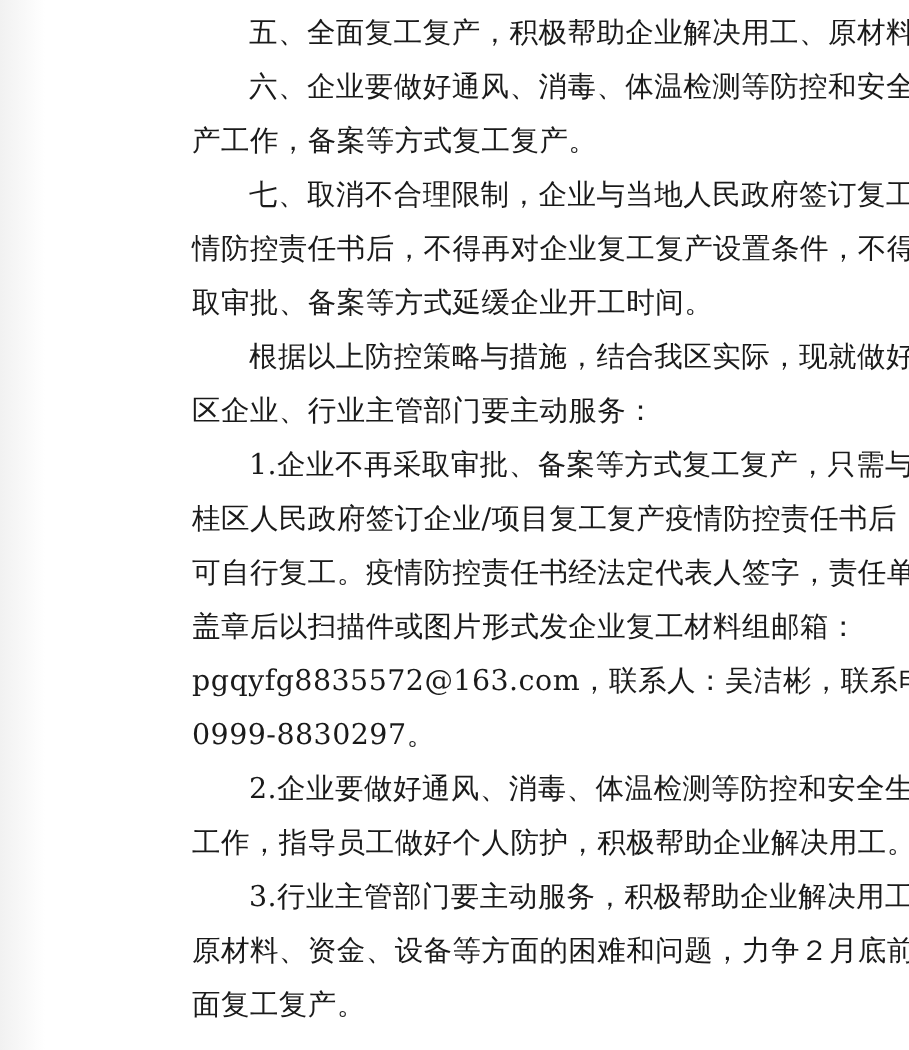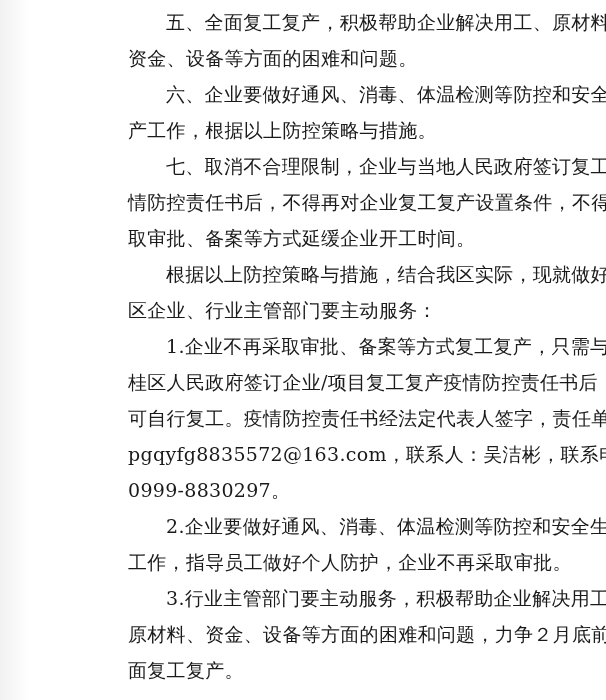--- a/index.html
+++ b/index.html
@@ -27,45 +27,45 @@
   .line.first { padding-left: 38px; }
 </style>
 </head>
 <body>
 
 <div class="page-edge"></div>
 
 <div class="doc">
   <div class="p">
     <span class="line first">五、全面复工复产，积极帮助企业解决用工、原材料、</span>
-    <span class="line">资金、设备等方面的困难和问题。</span>
   </div>
   <div class="p">
     <span class="line first">六、企业要做好通风、消毒、体温检测等防控和安全生</span>
-    <span class="line">产工作，根据以上防控策略与措施。</span>
+    <span class="line">产工作，备案等方式复工复产。</span>
   </div>
   <div class="p">
     <span class="line first">七、取消不合理限制，企业与当地人民政府签订复工疫</span>
     <span class="line">情防控责任书后，不得再对企业复工复产设置条件，不得采</span>
     <span class="line">取审批、备案等方式延缓企业开工时间。</span>
   </div>
   <div class="p">
     <span class="line first">根据以上防控策略与措施，结合我区实际，现就做好全</span>
     <span class="line">区企业、行业主管部门要主动服务：</span>
   </div>
   <div class="p">
     <span class="line first">1.企业不再采取审批、备案等方式复工复产，只需与平</span>
     <span class="line">桂区人民政府签订企业/项目复工复产疫情防控责任书后，即</span>
     <span class="line">可自行复工。疫情防控责任书经法定代表人签字，责任单位</span>
+    <span class="line">盖章后以扫描件或图片形式发企业复工材料组邮箱：</span>
     <span class="line">pgqyfg8835572@163.com，联系人：吴洁彬，联系电话：</span>
     <span class="line">0999-8830297。</span>
   </div>
   <div class="p">
     <span class="line first">2.企业要做好通风、消毒、体温检测等防控和安全生产</span>
-    <span class="line">工作，指导员工做好个人防护，企业不再采取审批。</span>
+    <span class="line">工作，指导员工做好个人防护，积极帮助企业解决用工。</span>
   </div>
   <div class="p">
     <span class="line first">3.行业主管部门要主动服务，积极帮助企业解决用工、</span>
     <span class="line">原材料、资金、设备等方面的困难和问题，力争２月底前全</span>
     <span class="line">面复工复产。</span>
   </div>
 
 </div>
 
 </body></html>

